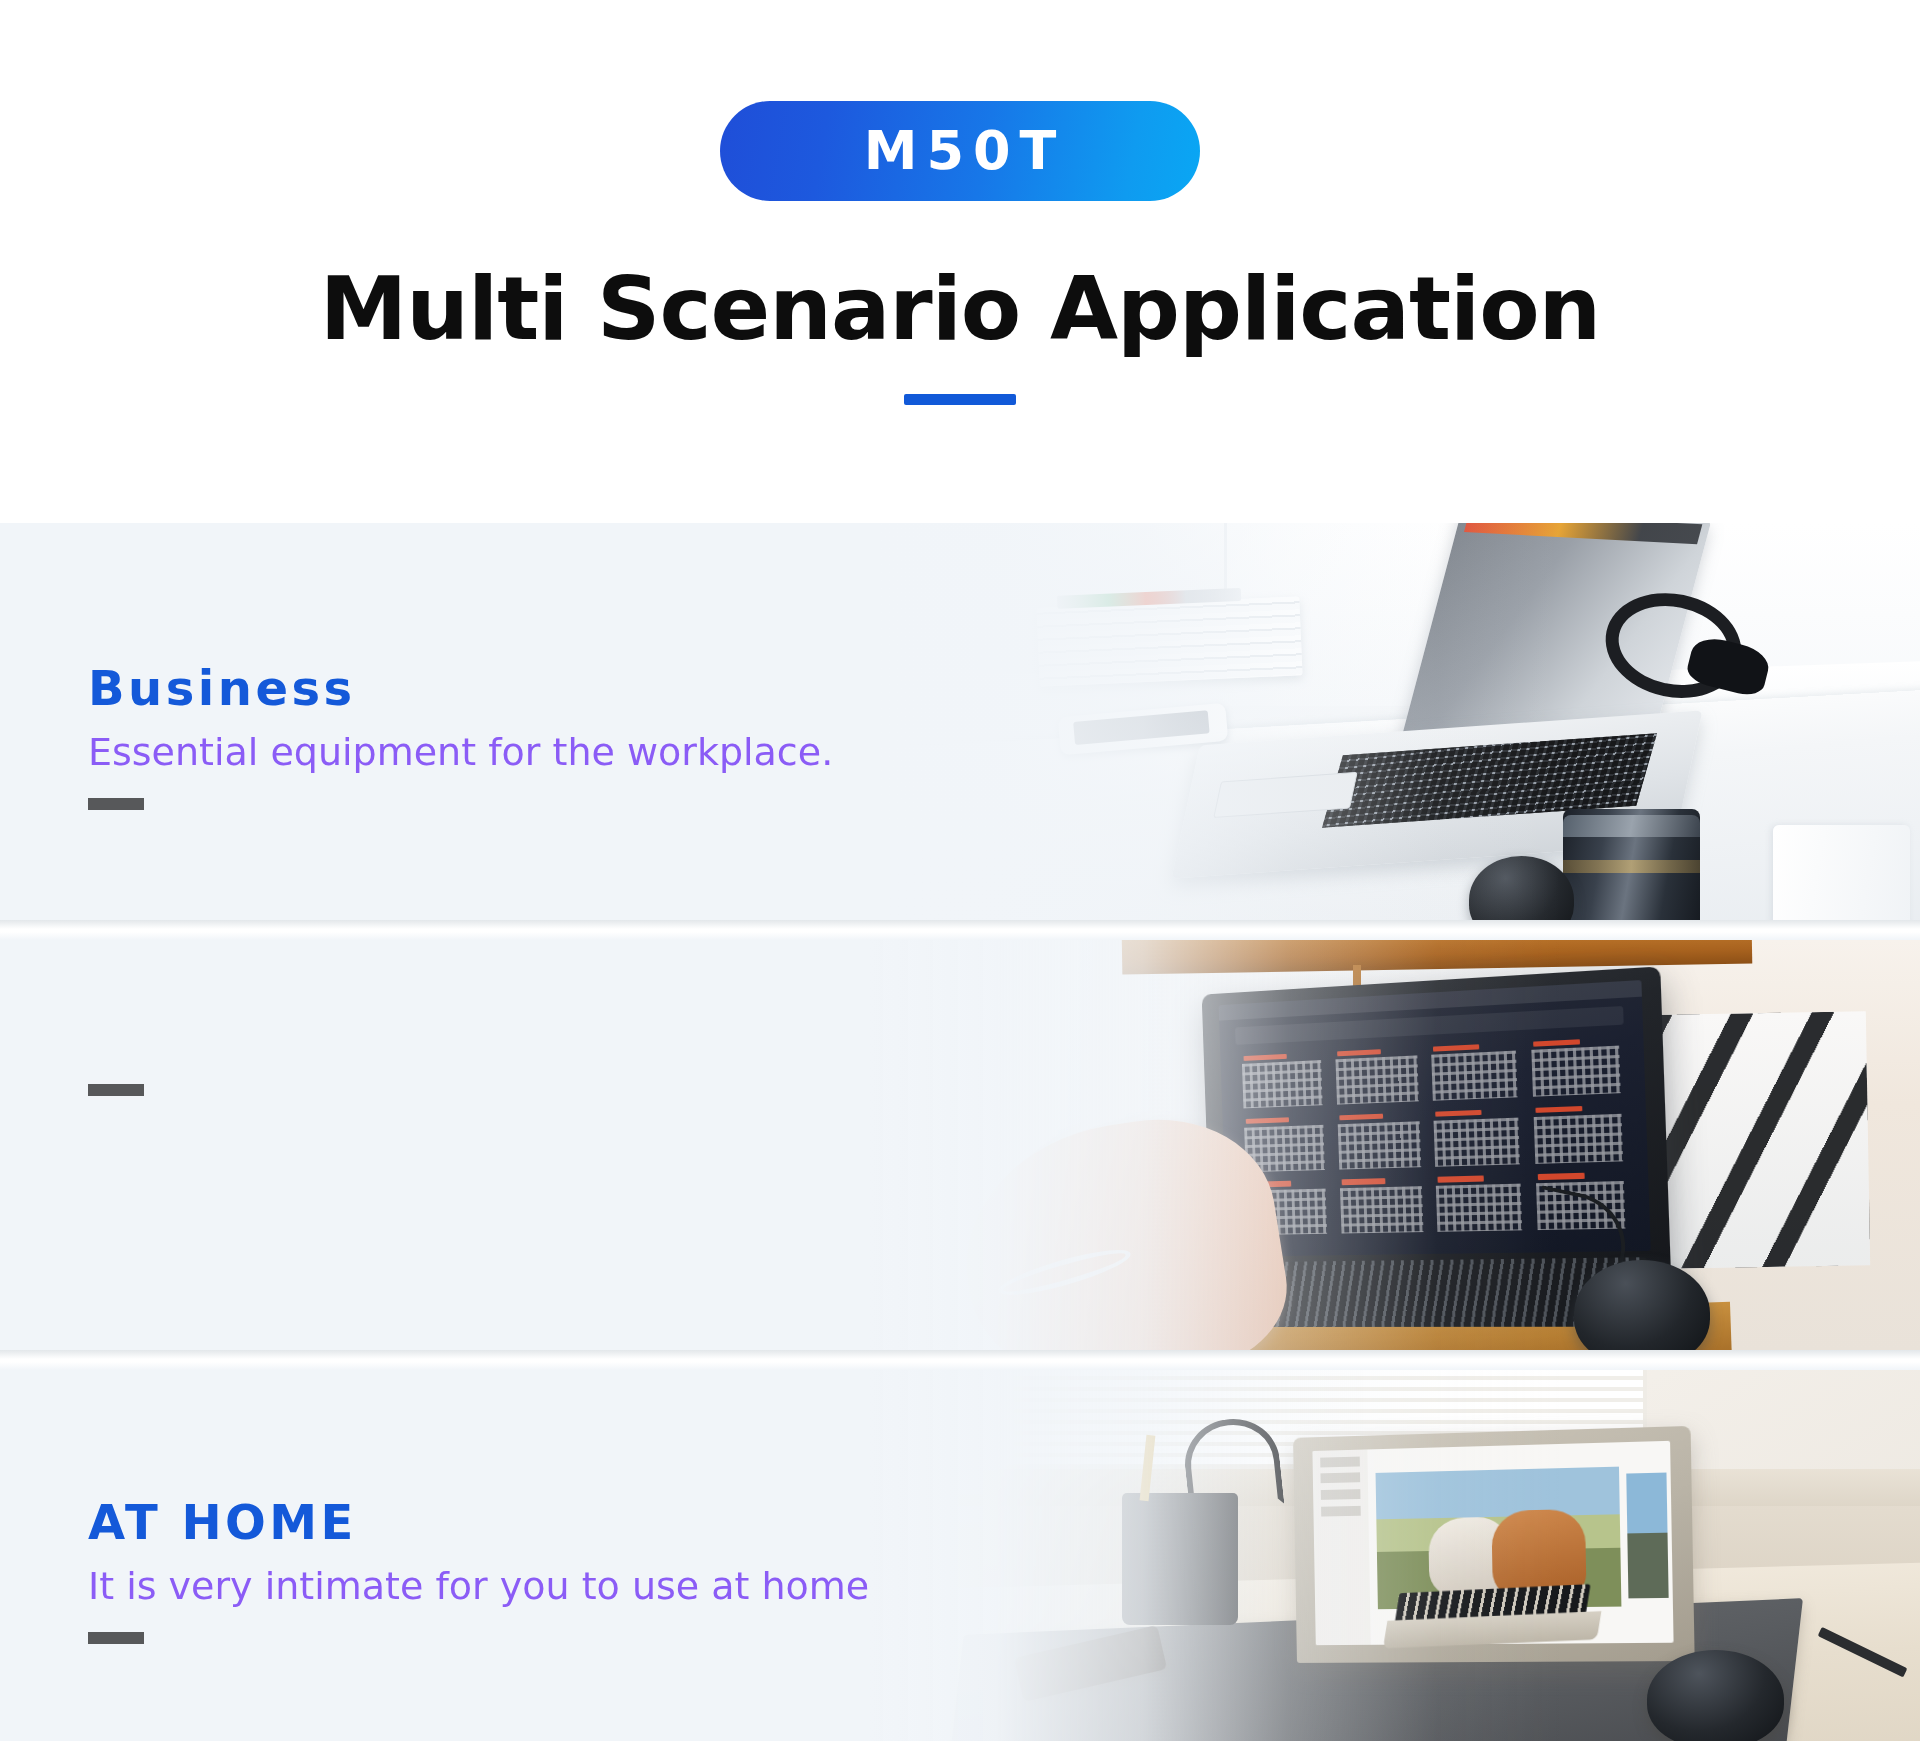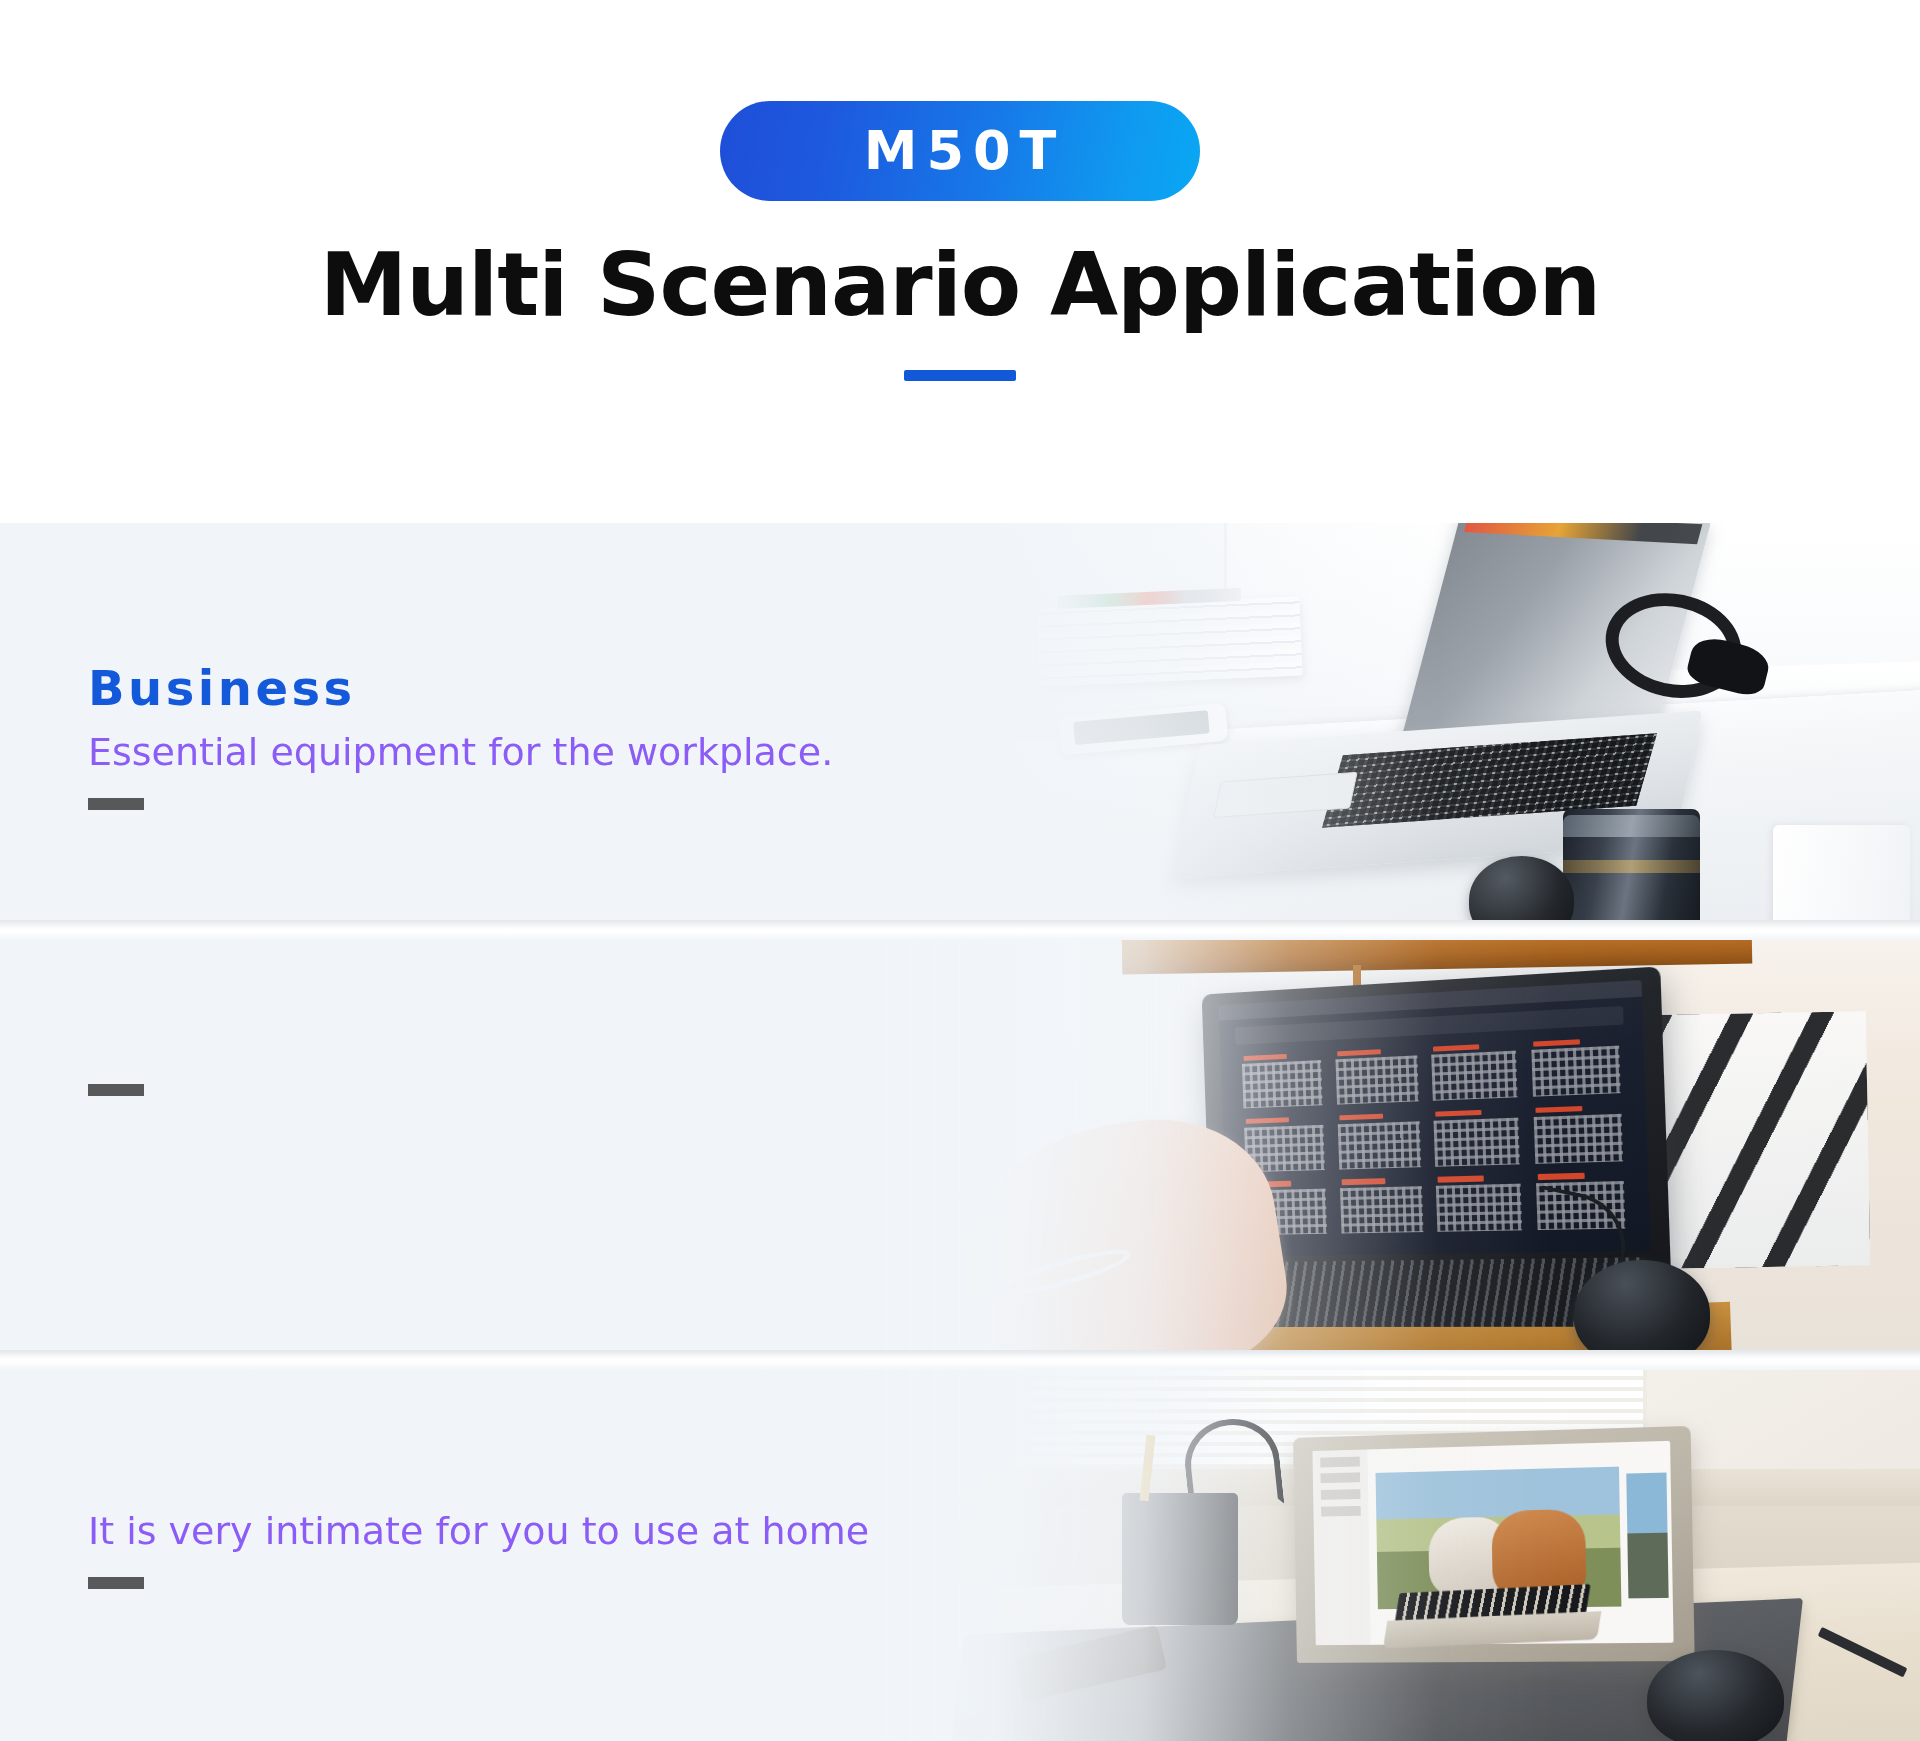--- a/index.html
+++ b/index.html
@@ -34,21 +34,21 @@
     color:#ffffff;
     font-size:54px;
     font-weight:bold;
     letter-spacing:9px;
     text-indent:9px;
     line-height:1;
     font-family:"DejaVu Sans", sans-serif;
   }
 
   .page-title {
-    margin-top:36px;
+    margin-top:60px;
     color:#0d0d0d;
     font-size:88px;
     font-weight:bold;
     letter-spacing:-1px;
     line-height:1.08;
     white-space:nowrap;
     font-family:"DejaVu Sans", sans-serif;
   }
 
   .title-rule {
@@ -609,19 +609,20 @@
 
       <div class="scissors"></div>
       <div class="pencup"></div>
       <div class="phone3"></div>
       <div class="pen3"></div>
       <div class="mouse3"></div>
       <div class="photo-fade"></div>
     </div>
 
     <div class="band-text">
+      <div class="band-heading">AT HOME</div>
       <div class="band-sub">It is very intimate for you to use at home.</div>
       <div class="band-dash"></div>
     </div>
 
   </section>
 
 </div>
 
 </body></html>

